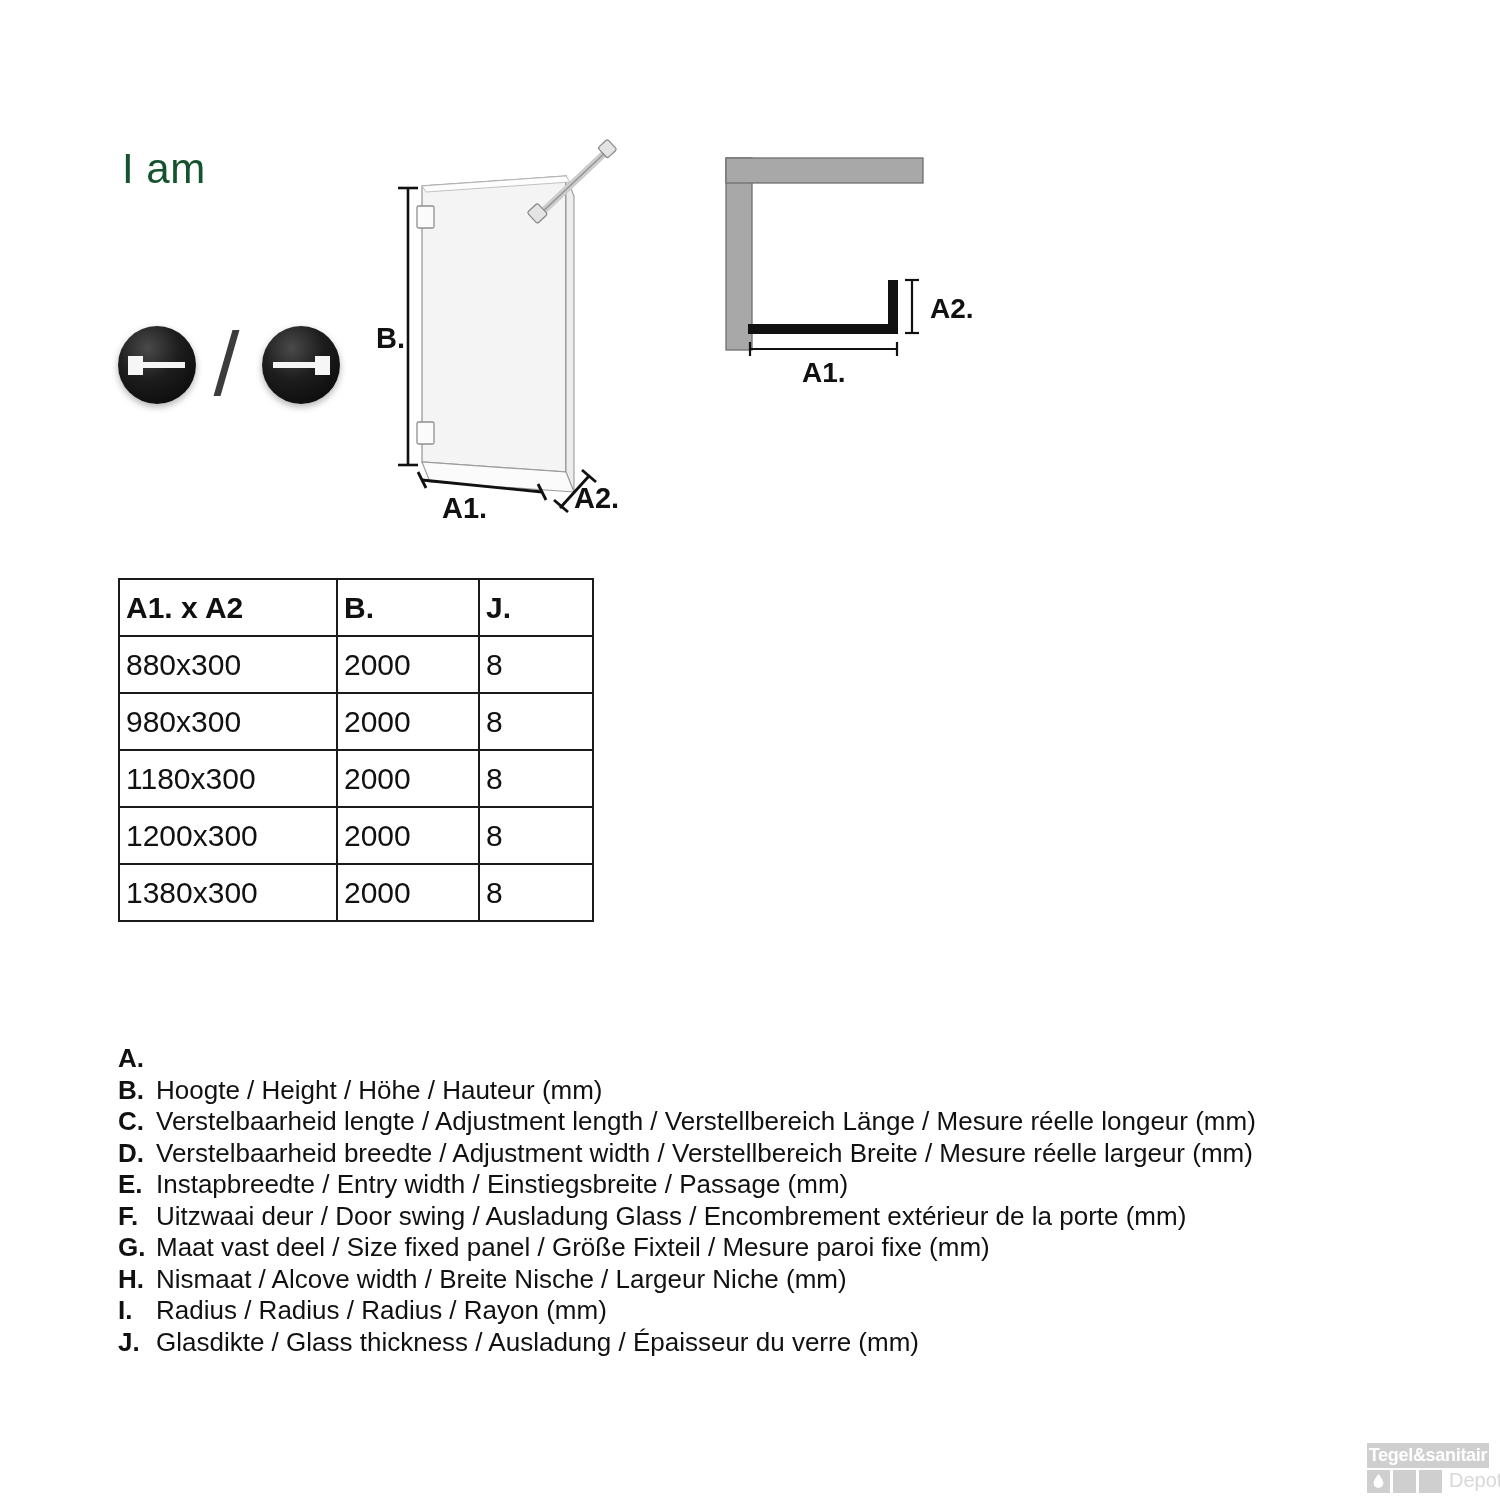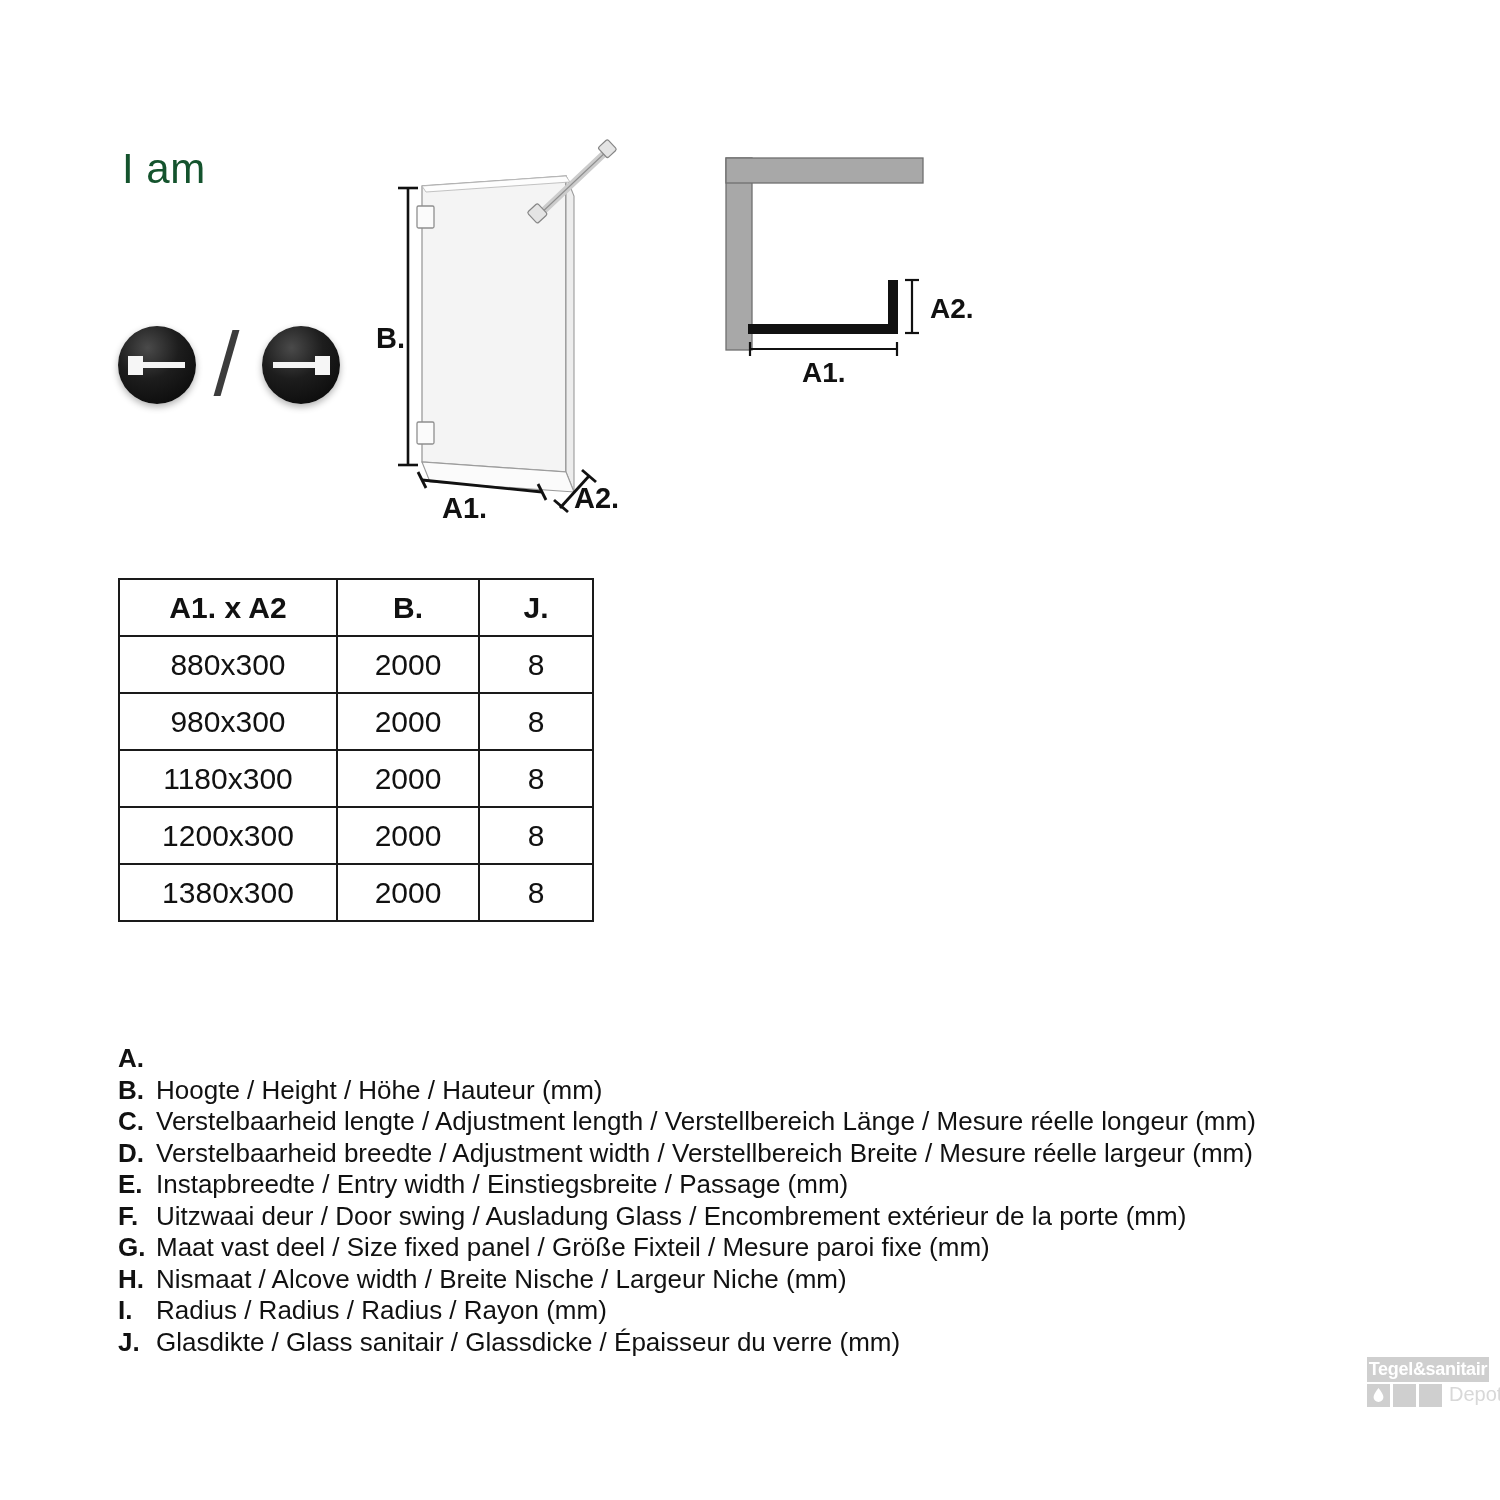--- a/index.html
+++ b/index.html
@@ -86,21 +86,21 @@
     position: absolute;
     left: 118px;
     top: 578px;
     border-collapse: collapse;
     table-layout: fixed;
   }
   #spec-table th, #spec-table td {
     border: 2px solid #1a1a1a;
     height: 55px;
     padding: 0 6px;
-    text-align: center;
+    text-align: left;
     font-size: 30px;
     font-weight: 400;
     color: #111111;
     white-space: nowrap;
   }
   #spec-table th { font-weight: 700; }
   .col-size { width: 204px; }
   .col-b    { width: 128px; }
   .col-j    { width: 100px; }
 
@@ -124,21 +124,21 @@
     width: 38px;
     flex: 0 0 38px;
     font-weight: 700;
   }
   .legend-text { font-weight: 400; }
 
   
   #watermark-logo {
     position: absolute;
     left: 1367px;
-    top: 1357px;
+    top: 1443px;
     width: 122px;
     height: 50px;
   }
   #logo-wordmark {
     position: absolute;
     left: 0; top: 0;
     width: 122px;
     height: 25px;
     background: #cfcfcf;
     color: #ffffff;
@@ -316,21 +316,21 @@
   <div class="legend-row">
     <span class="legend-key">H.</span>
     <span class="legend-text">Nismaat / Alcove width / Breite Nische / Largeur Niche (mm)</span>
   </div>
   <div class="legend-row">
     <span class="legend-key">I.</span>
     <span class="legend-text">Radius / Radius / Radius / Rayon (mm)</span>
   </div>
   <div class="legend-row">
     <span class="legend-key">J.</span>
-    <span class="legend-text">Glasdikte / Glass sanitair / Glassdicke / Épaisseur du verre (mm)</span>
+    <span class="legend-text">Glasdikte / Glass thickness / Ausladung / Épaisseur du verre (mm)</span>
   </div>
 </div>
 
 <div id="watermark-logo">
   <div id="logo-wordmark">Tegel&amp;sanitair</div>
   <div id="logo-tiles">
     <div class="logo-tile">
       <svg width="23" height="23" viewBox="0 0 23 23">
         <path d="M11.5 4 C8.4 8.2 6.6 10.6 6.6 13.1 C6.6 15.9 8.8 18 11.5 18 C14.2 18 16.4 15.9 16.4 13.1 C16.4 10.6 14.6 8.2 11.5 4 Z" fill="#ffffff"></path>
       </svg>

